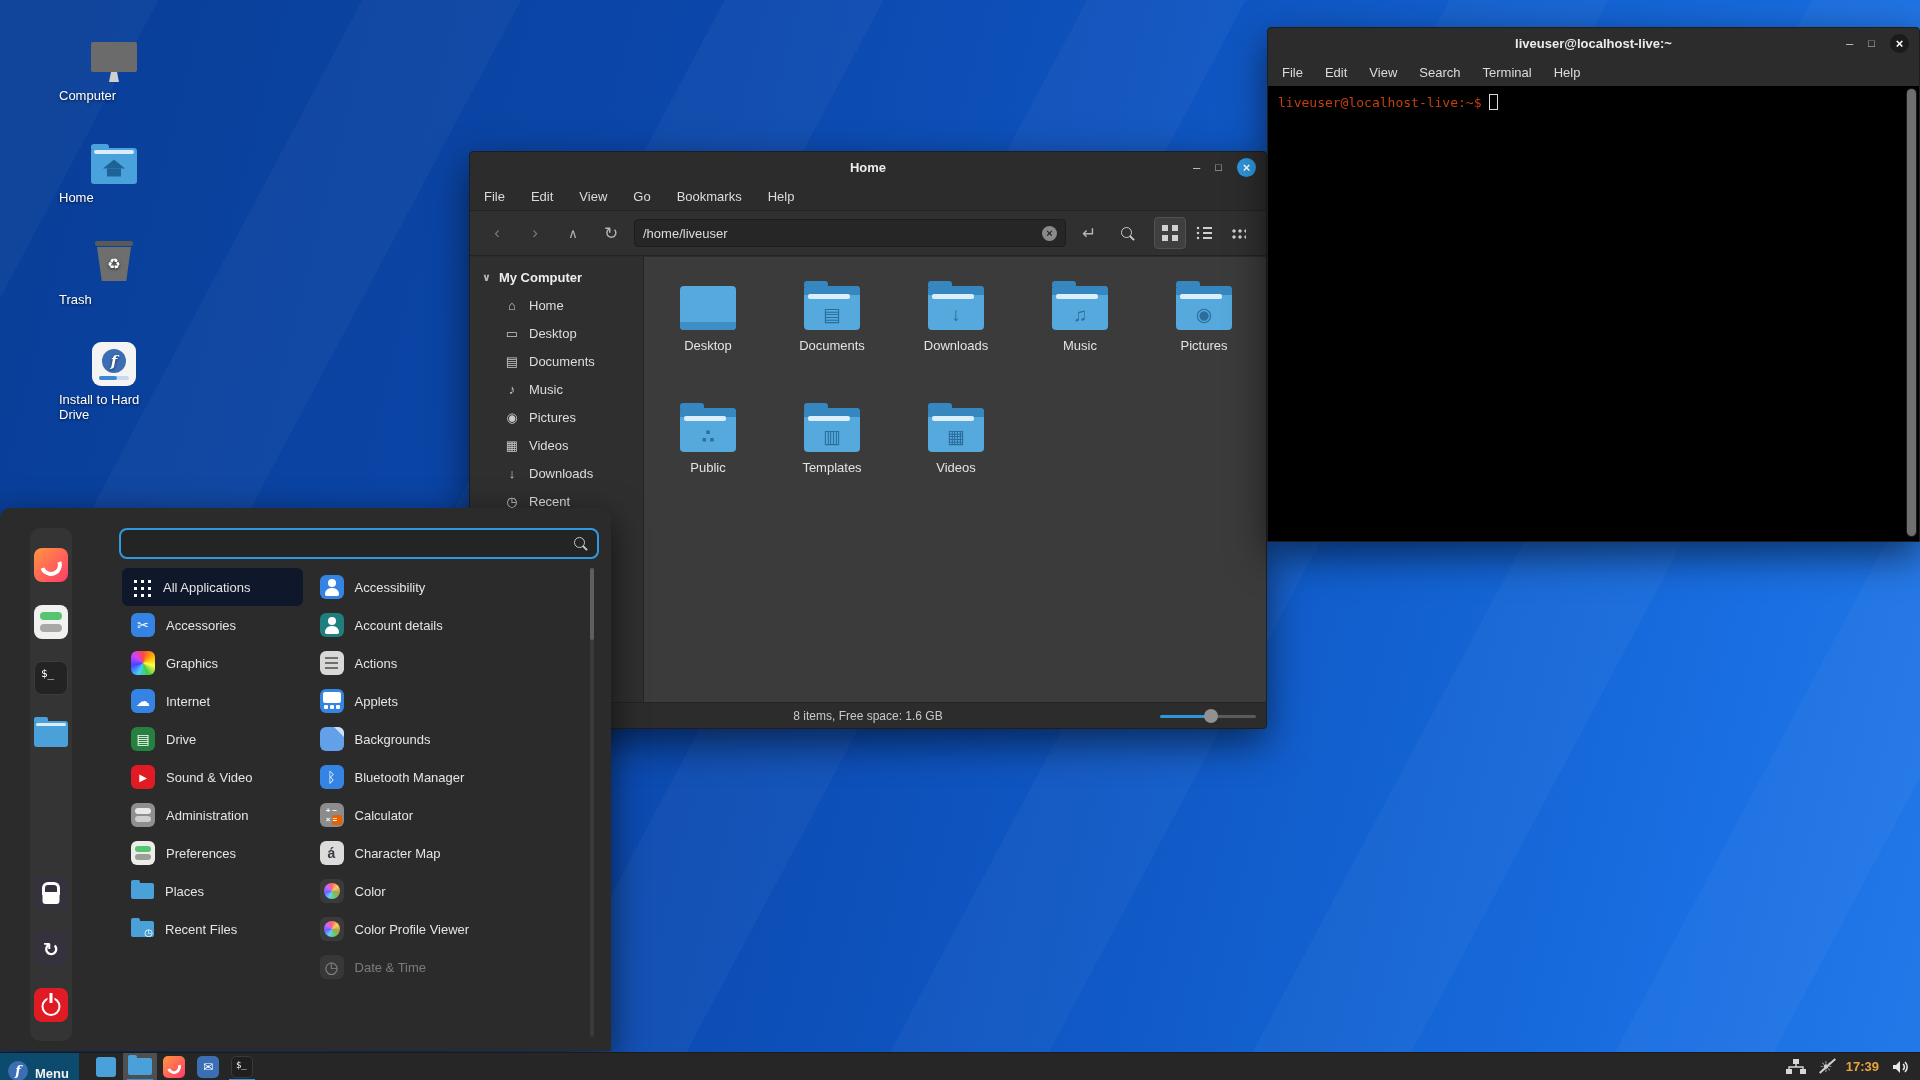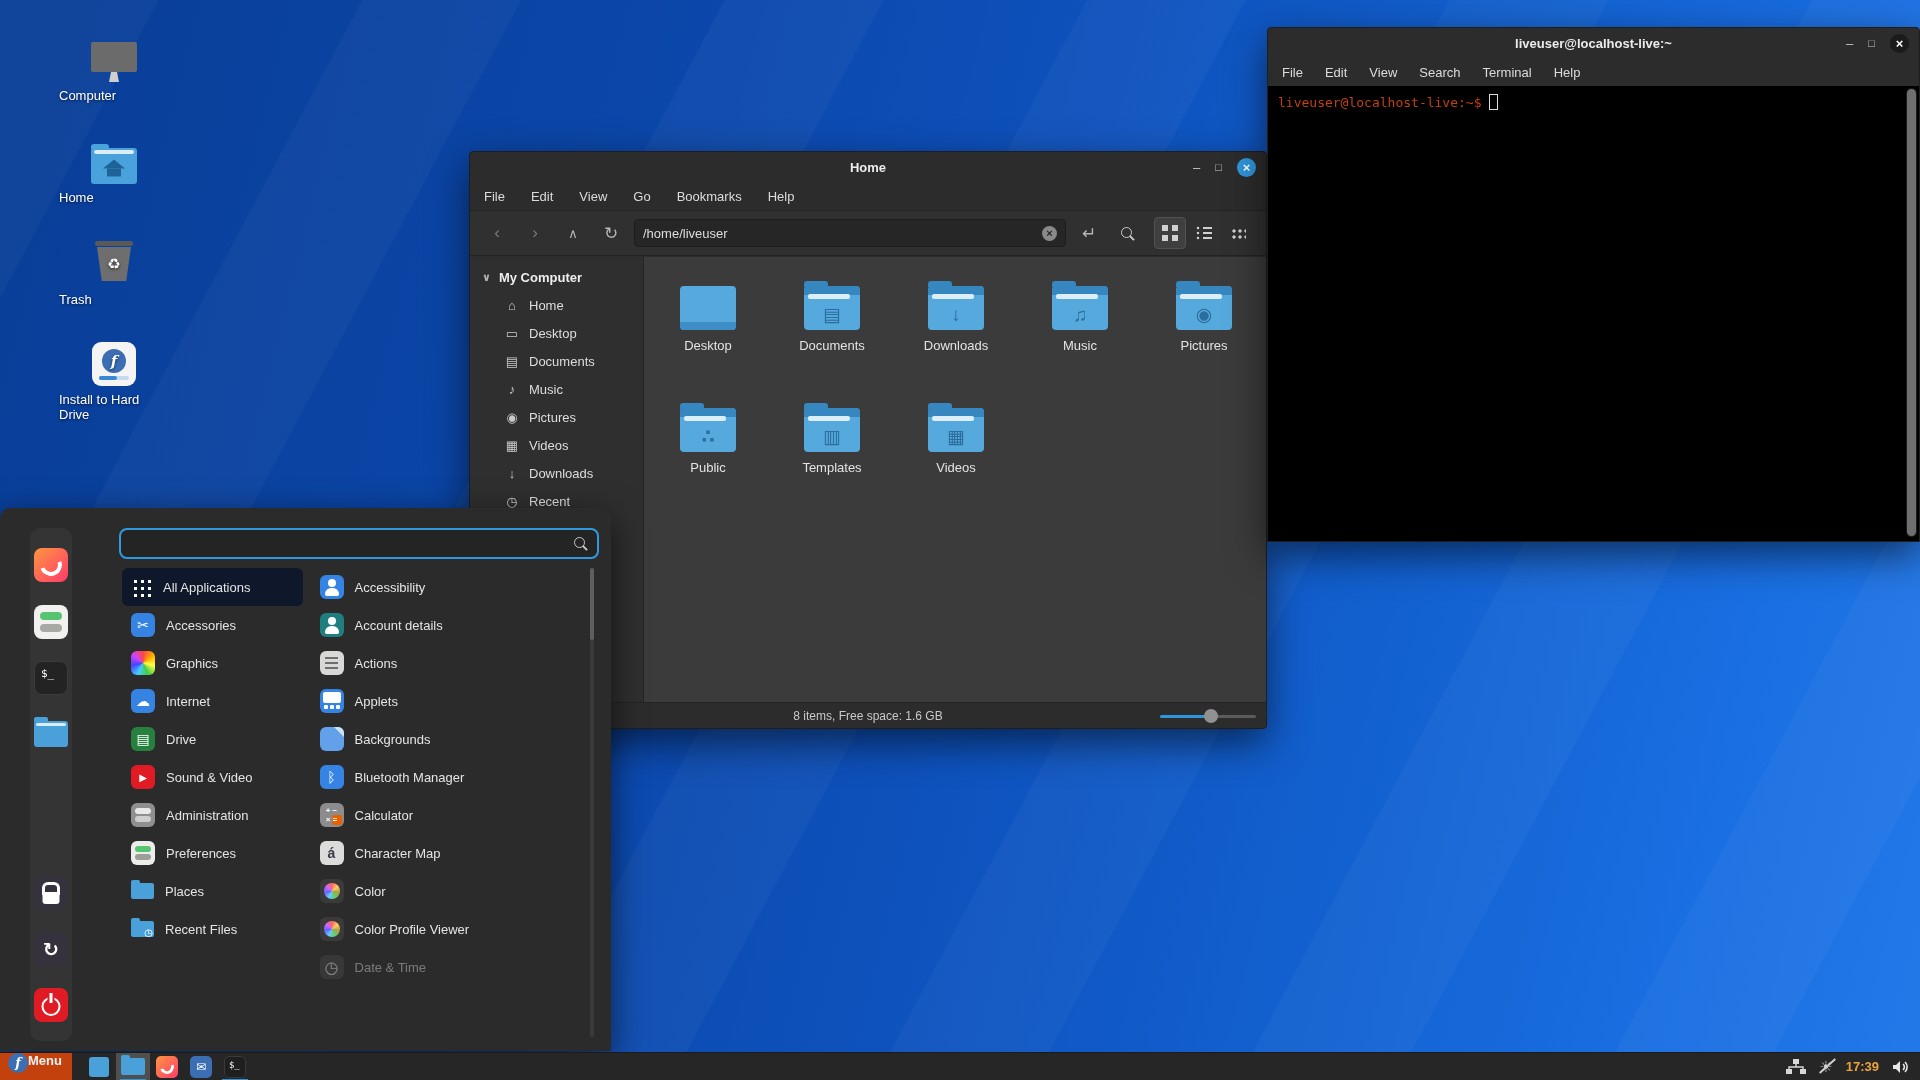--- a/index.html
+++ b/index.html
@@ -161,21 +161,21 @@
   .ic-cal::before{content:"";position:absolute;top:2px;left:2px;right:2px;height:8px;background:#ed333b;border-radius:4px 4px 0 0}
   .ic-charmap{background:#dcdcda;color:#3d3846;font-weight:bold}
   .ic-colw{background:#3a3a3a}
   .ic-colw::before{content:"";width:16px;height:16px;border-radius:50%;background:conic-gradient(#f66,#fc6,#ada14a,#6c6,#6cf,#66f,#c6f,#f66)}
   .ic-date{background:#4a4a4a;color:#fff;font-size:16px}
   .mscroll{position:absolute;right:17px;top:60px;bottom:14px;width:4px;background:#3a3a3a;border-radius:2px}
   .mscroll .thumb{position:absolute;left:0;right:0;top:0;height:72px;background:#5f5f5f;border-radius:2px}
 
   
   #taskbar{position:absolute;left:0;right:0;bottom:0;height:28px;background:#262626;border-top:1px solid #1a1a1a;display:flex;align-items:center;z-index:30}
-  .menu-btn{display:flex;align-items:flex-start;height:28px;padding:0 10px 0 8px;background:#c2410c}
+  .menu-btn{display:flex;align-items:flex-end;gap:7px;height:28px;padding:0 10px 0 8px;background:#0c4a6e}
   .menu-btn .fedora-circle{width:20px;height:20px;font-size:13px}
   .menu-btn .mlabel{font-weight:bold;color:#f2f2f2}
   .qlaunch{display:flex;align-items:center;height:28px;margin-left:10px}
   .qcell{width:34px;height:28px;display:flex;align-items:center;justify-content:center;position:relative}
   .qcell.active{background:#4f4f4f}
   .qcell.open::after{content:"";position:absolute;left:4px;right:4px;bottom:0;height:2px;background:#2f96dc}
   .q-square{width:20px;height:20px;background:#4aa0d8;border-radius:3px}
   .q-ffx{width:22px;height:22px;border-radius:5px;background:linear-gradient(135deg,#ff9640,#ff3b6b);position:relative}
   .q-ffx::before{content:"";position:absolute;inset:4px;border:3px solid #fff;border-radius:50%;border-top-color:transparent;border-left-color:transparent;transform:rotate(25deg)}
   .q-mail{width:22px;height:22px;border-radius:5px;background:#3c6eb4;color:#fff;display:flex;align-items:center;justify-content:center;font-size:12px}

